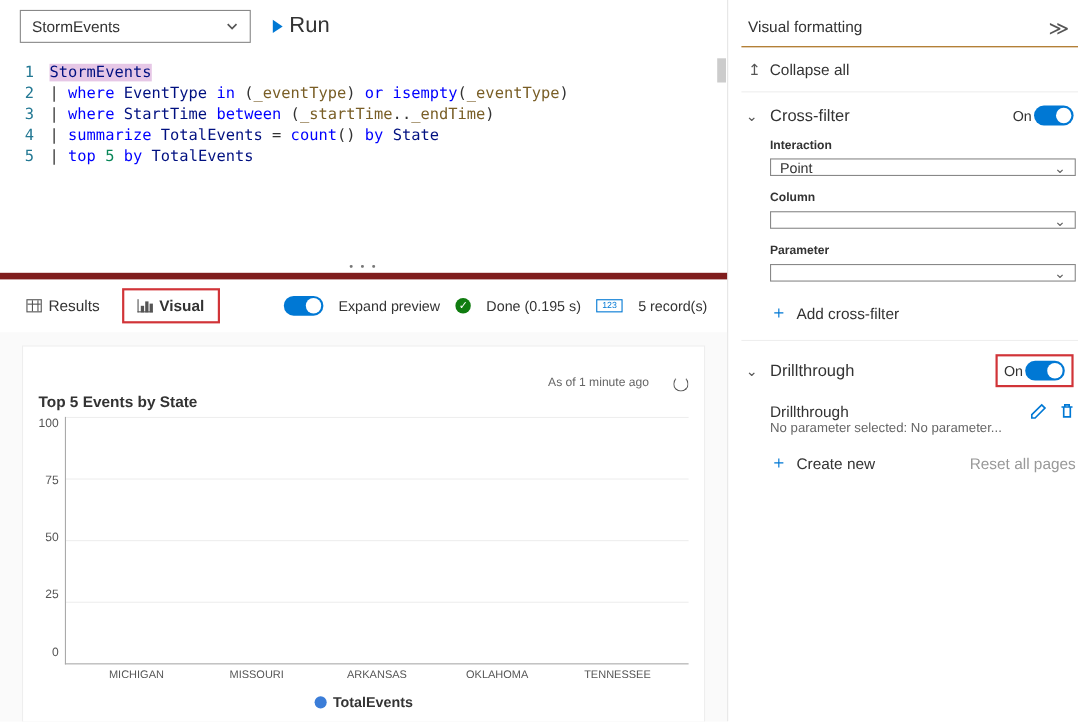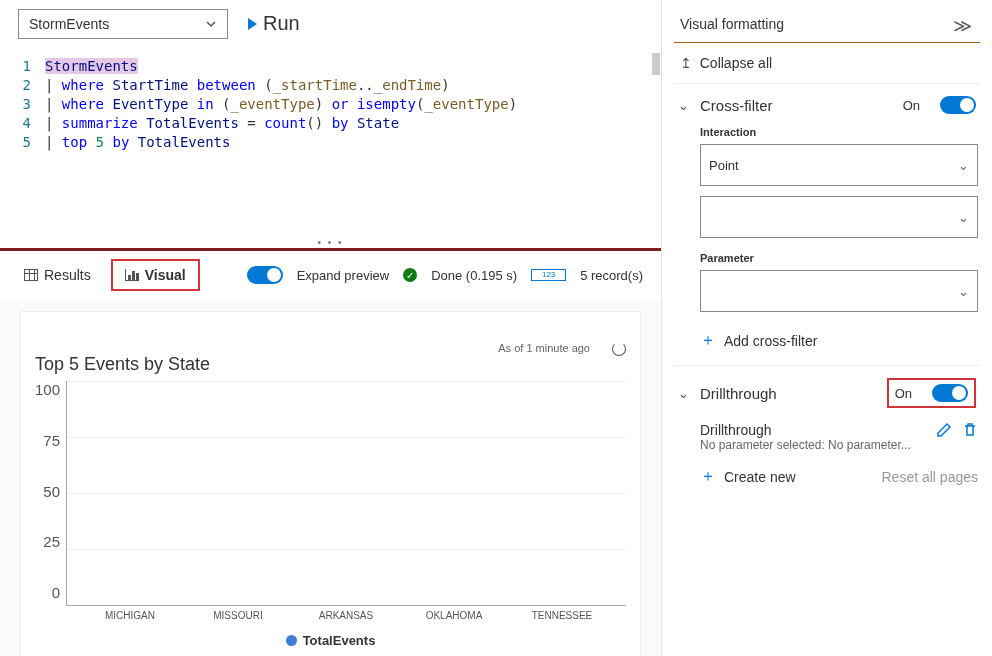--- a/index.html
+++ b/index.html
@@ -21,40 +21,40 @@
   .tok-kw { color: #0000ff; }
   .tok-fn { color: #0000ff; }
   .tok-param { color: #795e26; }
   .tok-prop { color: #001080; }
   .tok-num { color: #098658; }
   .hl { background: #e6c7e6; }
   .scroll-thumb { position: absolute; right: 1px; top: 6px; width: 8px; height: 22px; background: #ccc; }
   .dots-sep { text-align:center; color:#777; letter-spacing:2px; font-size:10px; height:12px; }
 
   
-  .results-bar { display: flex; align-items: center; padding: 8px 18px; gap: 14px; border-top: 3px solid #7f1d1d; }
+  .results-bar { display: flex; align-items: center; padding: 8px 18px; gap: 14px; border-top: 6px solid #7f1d1d; }
   .tabbtn { display: flex; align-items: center; gap: 6px; padding: 4px 6px; cursor: pointer; font-size: 14px; }
   .tabbtn.active { border: 2px solid #d13438; padding: 6px 12px; font-weight: 600; }
   .table-icon { display:inline-block; width:14px; height:12px; border:1px solid #555; background: linear-gradient(#555,#555) 0 3px/100% 1px no-repeat, linear-gradient(#555,#555) 4px 0/1px 100% no-repeat, linear-gradient(#555,#555) 9px 0/1px 100% no-repeat; }
   .chart-icon { display:inline-block; width:14px; height:12px; border-left:1px solid #555; border-bottom:1px solid #555; background: linear-gradient(#555,#555) 2px 6px/3px 6px no-repeat, linear-gradient(#555,#555) 6px 2px/3px 10px no-repeat, linear-gradient(#555,#555) 10px 4px/3px 8px no-repeat; }
   .spacer { flex: 1; }
   .toggle { width: 36px; height: 18px; background: #0078d4; border-radius: 9px; position: relative; cursor: pointer; }
   .toggle::after { content:''; position:absolute; right:2px; top:2px; width:14px; height:14px; background:#fff; border-radius:50%; }
   .status-ok { width:14px; height:14px; background:#107c10; border-radius:50%; display:inline-flex; align-items:center; justify-content:center; color:#fff; font-size:10px; }
-  .rec-icon { display:inline-block; width:35px; height:12px; border:1px solid #0078d4; color:#0078d4; font-size:8px; text-align:center; line-height:10px; }
+  .rec-icon { display:inline-block; width:24px; height:12px; border:1px solid #0078d4; color:#0078d4; font-size:8px; text-align:center; line-height:10px; }
 
   
   .chart-area { flex:1; padding: 12px 20px 10px 20px; background:#fafafa; }
   .chart-card { background:#fff; border:1px solid #eee; padding: 10px 14px; height: 100%; display:flex; flex-direction:column; }
   .chart-header { display:flex; justify-content:space-between; align-items:center; margin-bottom:6px; }
-  .chart-title { font-weight:400; font-size:18px;margin-top:32px; }
+  .chart-title { font-weight:700; font-size:14px;margin-top:32px; }
   .chart-sub { font-size:11px; color:#666; display:flex; align-items:flex-start; gap:22px; }
   .refresh-icon { width:14px; height:14px; border:1.5px solid #555; border-radius:50%; border-top-color:transparent; position:relative; }
   .chart-body { flex:1; position:relative; display:flex; }
-  .yaxis { display:flex; flex-direction:column; justify-content:space-between; align-items:flex-end; font-size:15px; color:#555; padding:0 6px 20px 0; height: 240px; }
+  .yaxis { display:flex; flex-direction:column; justify-content:space-between; align-items:flex-end; font-size:11px; color:#555; padding:0 6px 20px 0; height: 240px; }
   .plot { flex:1; position:relative; height:240px; border-left:1px solid #aaa; border-bottom:1px solid #aaa; }
   .grid-line { position:absolute; left:0; right:0; border-top:1px solid #eee; }
   .bars { position:absolute; inset:0; display:flex; align-items:flex-end; justify-content:space-around; padding: 0 10px; }
   .bar-col { display:flex; flex-direction:column; align-items:center; width: 90px; }
   .bar { width: 48px; background:#3b7dd8; }
   .xaxis { display:flex; justify-content:space-around; padding: 4px 10px 0 10px; }
   .xlabel { font-size:10px; color:#555; width:90px; text-align:center; }
   .legend { display:flex; justify-content:center; align-items:center; gap:6px; margin-top:12px; font-size:13px; font-weight:600; }
   .legend-dot { width:11px; height:11px; background:#3b7dd8; border-radius:50%; }
 
@@ -62,24 +62,24 @@
   .rtabs { display:flex; align-items:center; gap:20px; padding:10px 4px 0 4px; border-bottom:1px solid #a16207; }
   .rtab { padding:6px 2px 10px 2px; font-size:14px; cursor:pointer; }
   .rtab.active { border:2px solid #d13438; border-bottom:3px solid #0078d4; padding:4px 8px 8px 8px; font-weight:600; }
   .rtab-more { margin-left:auto; font-size:18px; color:#555; cursor:pointer; padding-right:4px; }
   .collapse-row { display:flex; align-items:center; gap:8px; padding:12px 6px; font-size:14px; cursor:pointer; }
   .collapse-icon { font-size:14px; color:#555; }
   .section { border-top:1px solid #eee; padding: 10px 2px; }
   .section-head { display:flex; align-items:center; gap:10px; padding: 2px 2px 8px 2px; }
   .chev { width:12px; color:#555; cursor:pointer; }
   .section-title { font-weight:400; font-size:15px; flex:1; }
-  .toggle-wrap { display:flex; align-items:center; gap:20px; font-size:13px; }
+  .toggle-wrap { display:flex; align-items:center; gap:2px; font-size:13px; }
   .toggle-wrap.highlight { border:2px solid #d13438; padding:4px 6px; }
   .field-label { font-size:11px; font-weight:600; padding: 4px 0 4px 24px; }
-  .dropdown { margin: 2px 0 10px 24px; height:42px; border:1px solid #888; display:flex; align-items:center; justify-content:space-between; padding:0 8px; font-size:13px; cursor:pointer; }
+  .dropdown { margin: 2px 0 10px 24px; height:16px; border:1px solid #888; display:flex; align-items:center; justify-content:space-between; padding:0 8px; font-size:13px; cursor:pointer; }
   .dropdown .chev-sm { color:#666; }
   .add-row { display:flex; align-items:center; gap:8px; padding: 8px 0 4px 24px; font-size:14px; cursor:pointer; }
   .plus-icon { color:#0078d4; font-size:16px; font-weight:300; }
   .drill-item { margin-left:24px; padding:6px 0; display:flex; align-items:flex-start; }
   .drill-text { flex:1; }
   .drill-name { font-size:14px; }
   .drill-desc { font-size:12px; color:#666; }
   .drill-actions { display:flex; gap:10px; color:#0078d4; }
   .drill-actions span { cursor:pointer; }
   .reset-link { color:#999; font-size:14px; }
@@ -108,22 +108,22 @@
   <div class="editor">
     <div class="gutter">
       <div>1</div>
       <div>2</div>
       <div>3</div>
       <div>4</div>
       <div>5</div>
     </div>
     <div class="code">
       <div class="code-line"><span class="hl tok-prop">StormEvents</span></div>
+      <div class="code-line">| <span class="tok-kw">where</span> <span class="tok-prop">EventType</span> <span class="tok-kw">in</span> (<span class="tok-param">_eventType</span>) <span class="tok-kw">or</span> <span class="tok-fn">isempty</span>(<span class="tok-param">_eventType</span>)</div>
       <div class="code-line">| <span class="tok-kw">where</span> <span class="tok-prop">StartTime</span> <span class="tok-fn">between</span> (<span class="tok-param">_startTime</span><span>..</span><span class="tok-param">_endTime</span>)</div>
-      <div class="code-line">| <span class="tok-kw">where</span> <span class="tok-prop">EventType</span> <span class="tok-kw">in</span> (<span class="tok-param">_eventType</span>) <span class="tok-kw">or</span> <span class="tok-fn">isempty</span>(<span class="tok-param">_eventType</span>)</div>
       <div class="code-line">| <span class="tok-kw">summarize</span> <span class="tok-prop">TotalEvents</span> <span>=</span> <span class="tok-fn">count</span>() <span class="tok-kw">by</span> <span class="tok-prop">State</span></div>
       <div class="code-line">| <span class="tok-kw">top</span> <span class="tok-num">5</span> <span class="tok-kw">by</span> <span class="tok-prop">TotalEvents</span></div>
     </div>
     <div class="scroll-thumb"></div>
   </div>
 
   <div class="dots-sep">• • •</div>
 
   <div class="results-bar">
     <div class="tabbtn">
@@ -219,20 +219,21 @@
       <div class="toggle-wrap">
         <span>On</span>
         <div class="toggle"></div>
       </div>
     </div>
     <div class="field-label">Interaction</div>
     <div class="dropdown">
       <span>Point</span>
       <span class="chev-sm">⌄</span>
     </div>
+    <div class="field-label">Column</div>
     <div class="dropdown">
       <span></span>
       <span class="chev-sm">⌄</span>
     </div>
     <div class="field-label">Parameter</div>
     <div class="dropdown">
       <span></span>
       <span class="chev-sm">⌄</span>
     </div>
     <div class="add-row">

